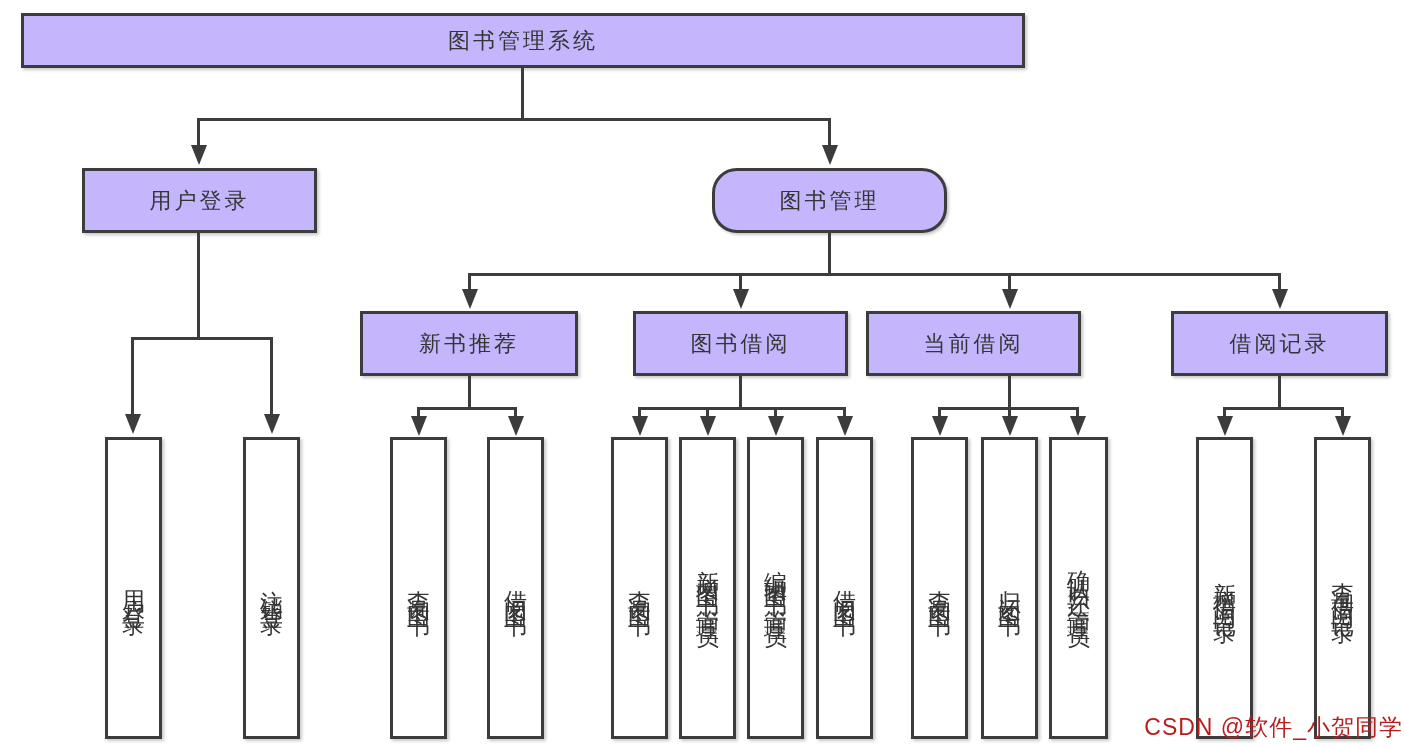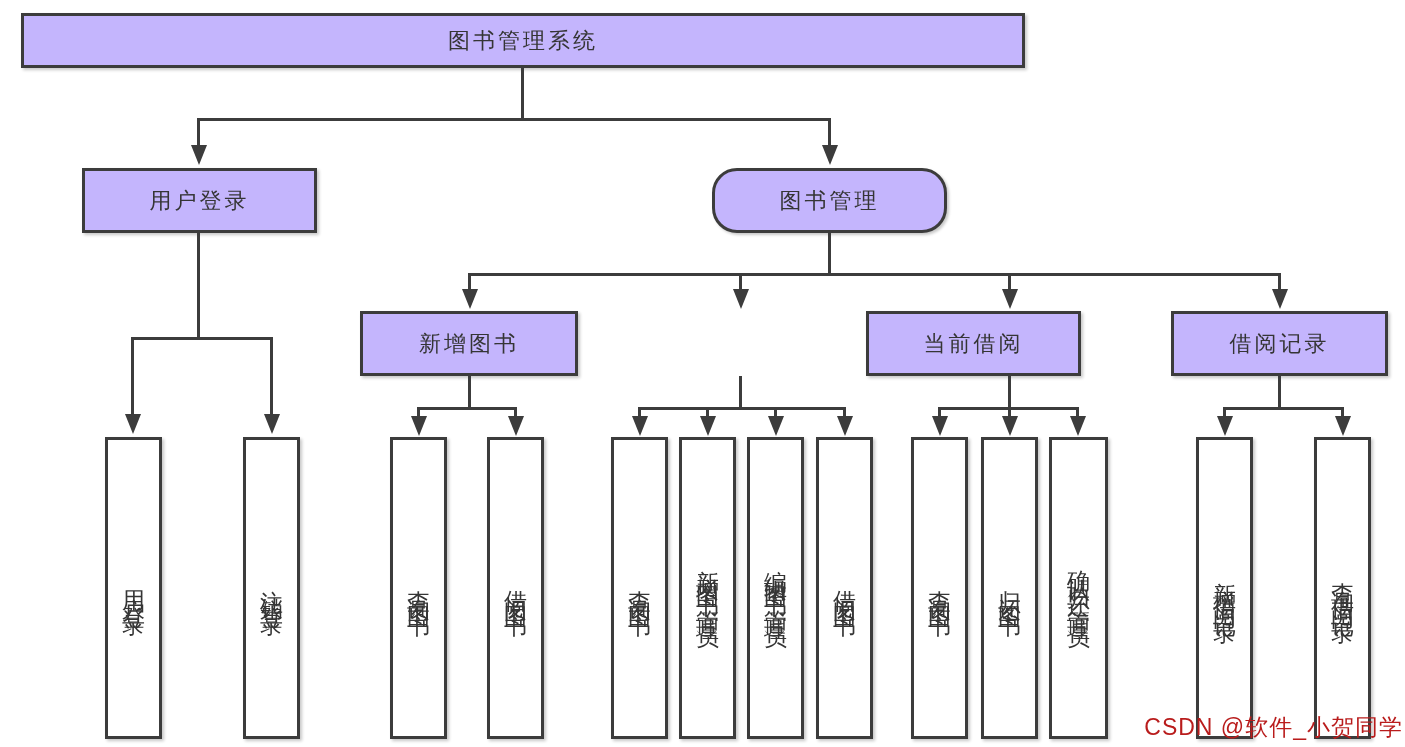--- a/index.html
+++ b/index.html
@@ -76,21 +76,22 @@
   <div class="arrow" style="left:131px; top:337px; height:78px;"></div>
   <div class="arrow" style="left:270px; top:337px; height:78px;"></div>
 
   <div class="vline" style="left:828px; top:233px; height:40px;"></div>
   <div class="hline" style="left:468px; top:273px; width:813px;"></div>
   <div class="arrow" style="left:468px; top:273px; height:17px;"></div>
   <div class="arrow" style="left:739px; top:273px; height:17px;"></div>
   <div class="arrow" style="left:1008px; top:273px; height:17px;"></div>
   <div class="arrow" style="left:1278px; top:273px; height:17px;"></div>
 
-  <div class="hbox" style="left:360px; top:311px; width:218px; height:65px;">新增图书</div>
+  <div class="hbox" style="left:360px; top:311px; width:218px; height:65px;">新书推荐</div>
+  <div class="hbox" style="left:633px; top:311px; width:215px; height:65px;">图书借阅</div>
   <div class="hbox" style="left:866px; top:311px; width:215px; height:65px;">当前借阅</div>
   <div class="hbox" style="left:1171px; top:311px; width:217px; height:65px;">借阅记录</div>
 
   <div class="vline" style="left:468px; top:376px; height:31px;"></div>
   <div class="vline" style="left:739px; top:376px; height:31px;"></div>
   <div class="vline" style="left:1008px; top:376px; height:31px;"></div>
   <div class="vline" style="left:1278px; top:376px; height:31px;"></div>
 
   <div class="hline" style="left:417px; top:407px; width:99px;"></div>
   <div class="hline" style="left:638px; top:407px; width:208px;"></div>

